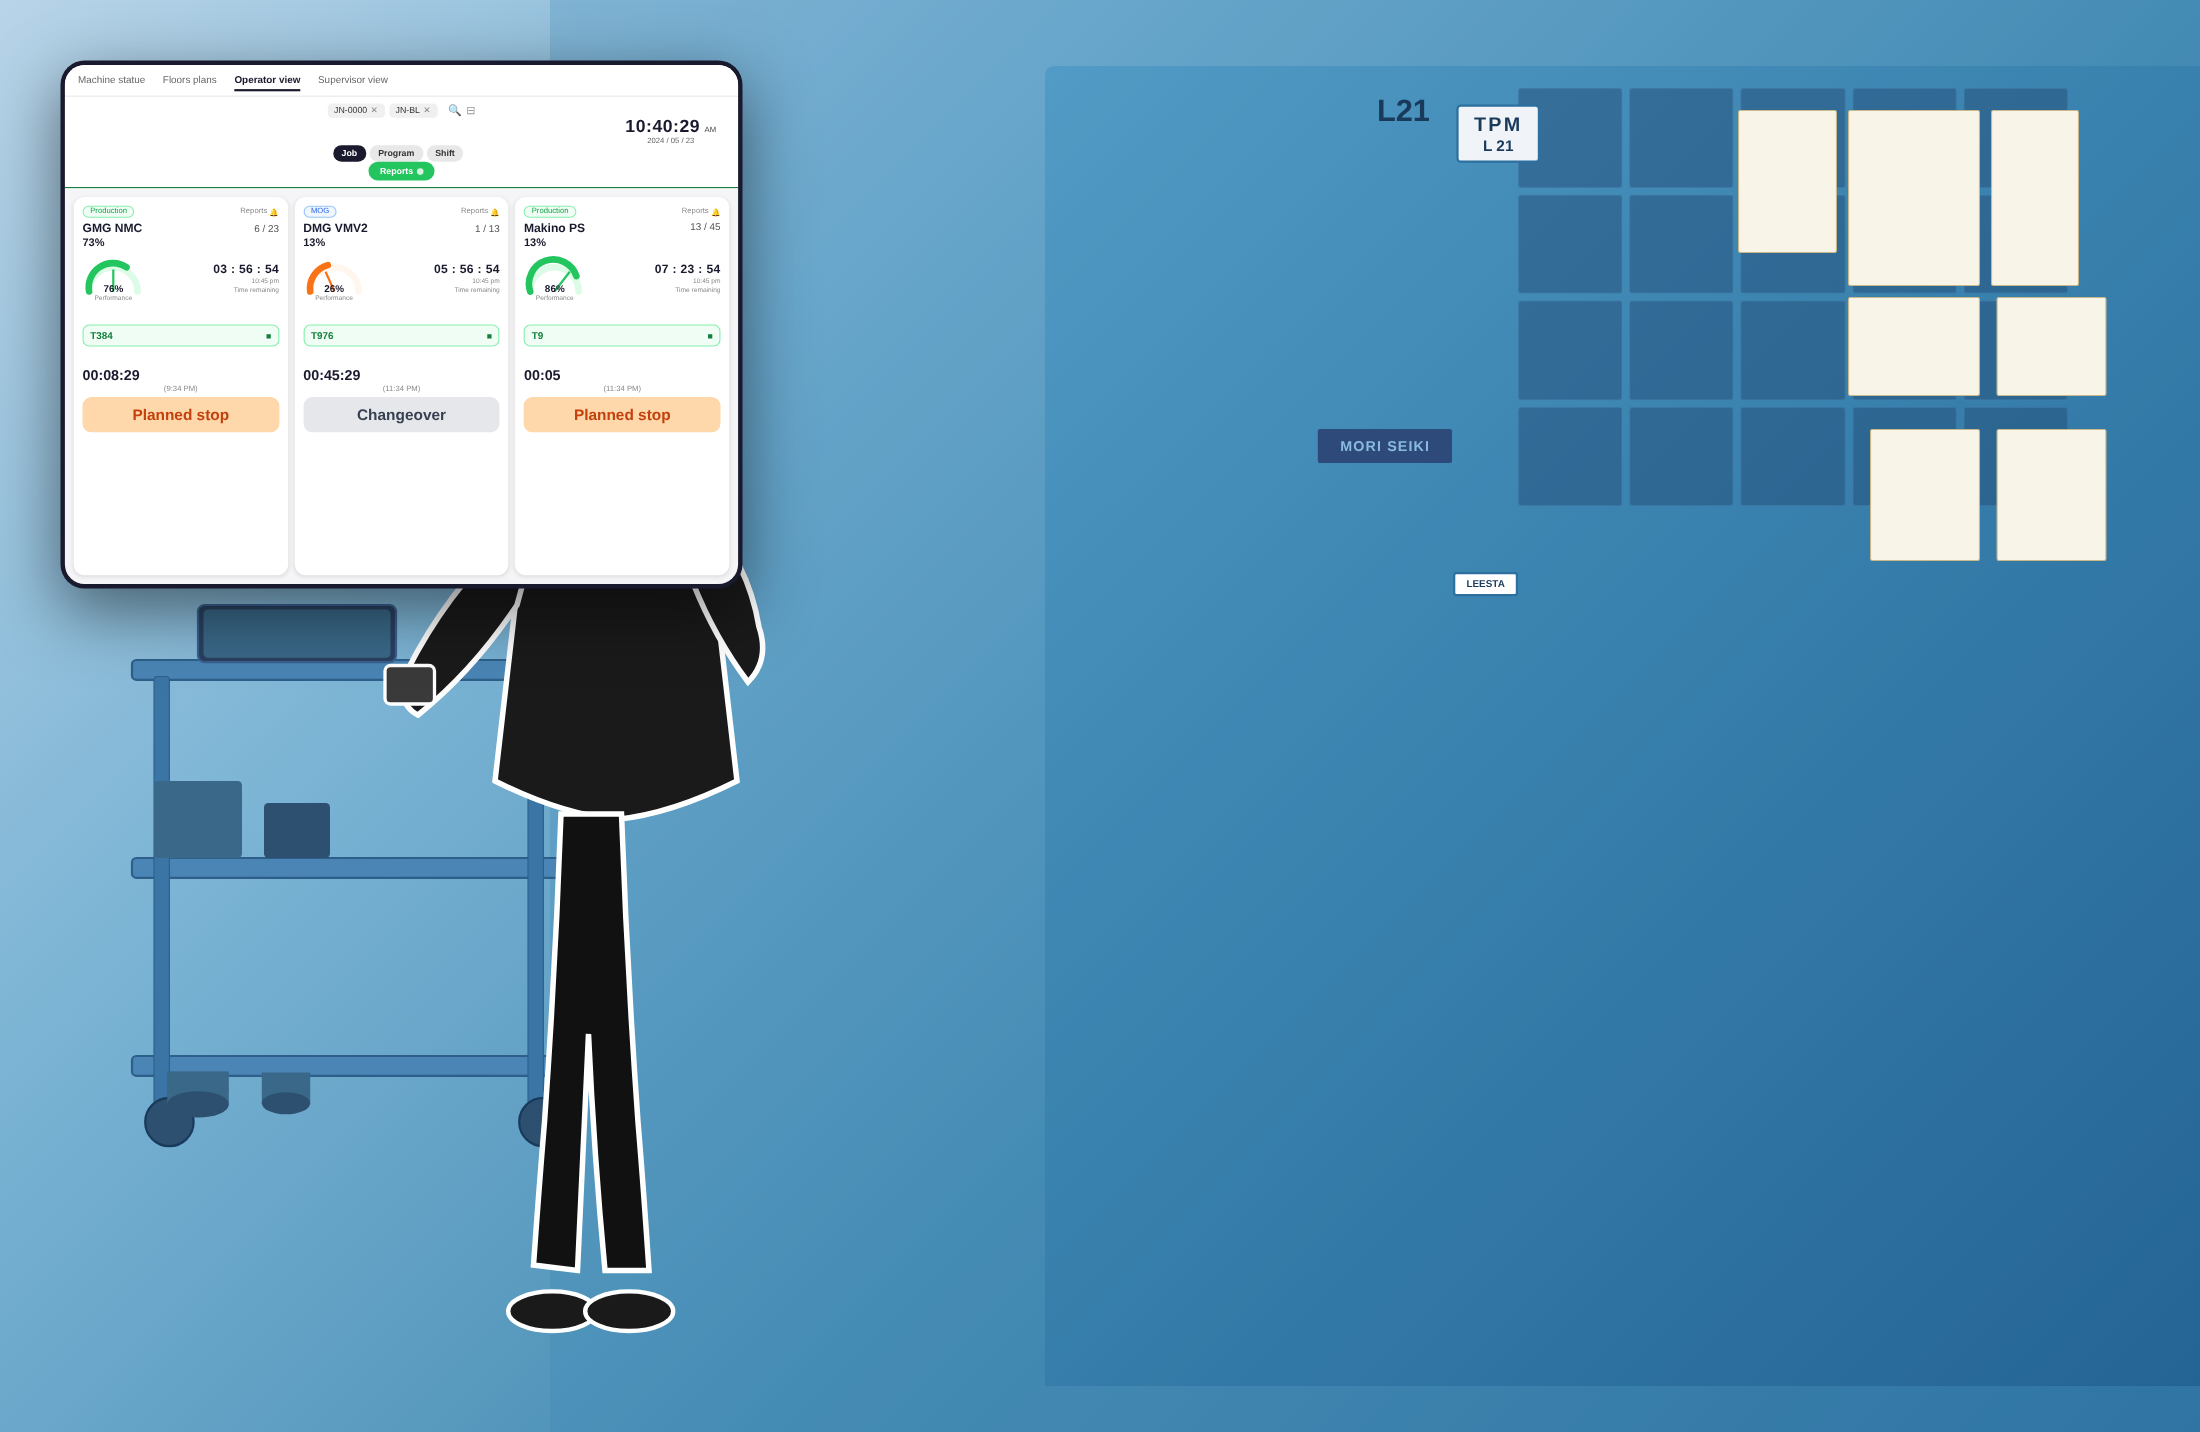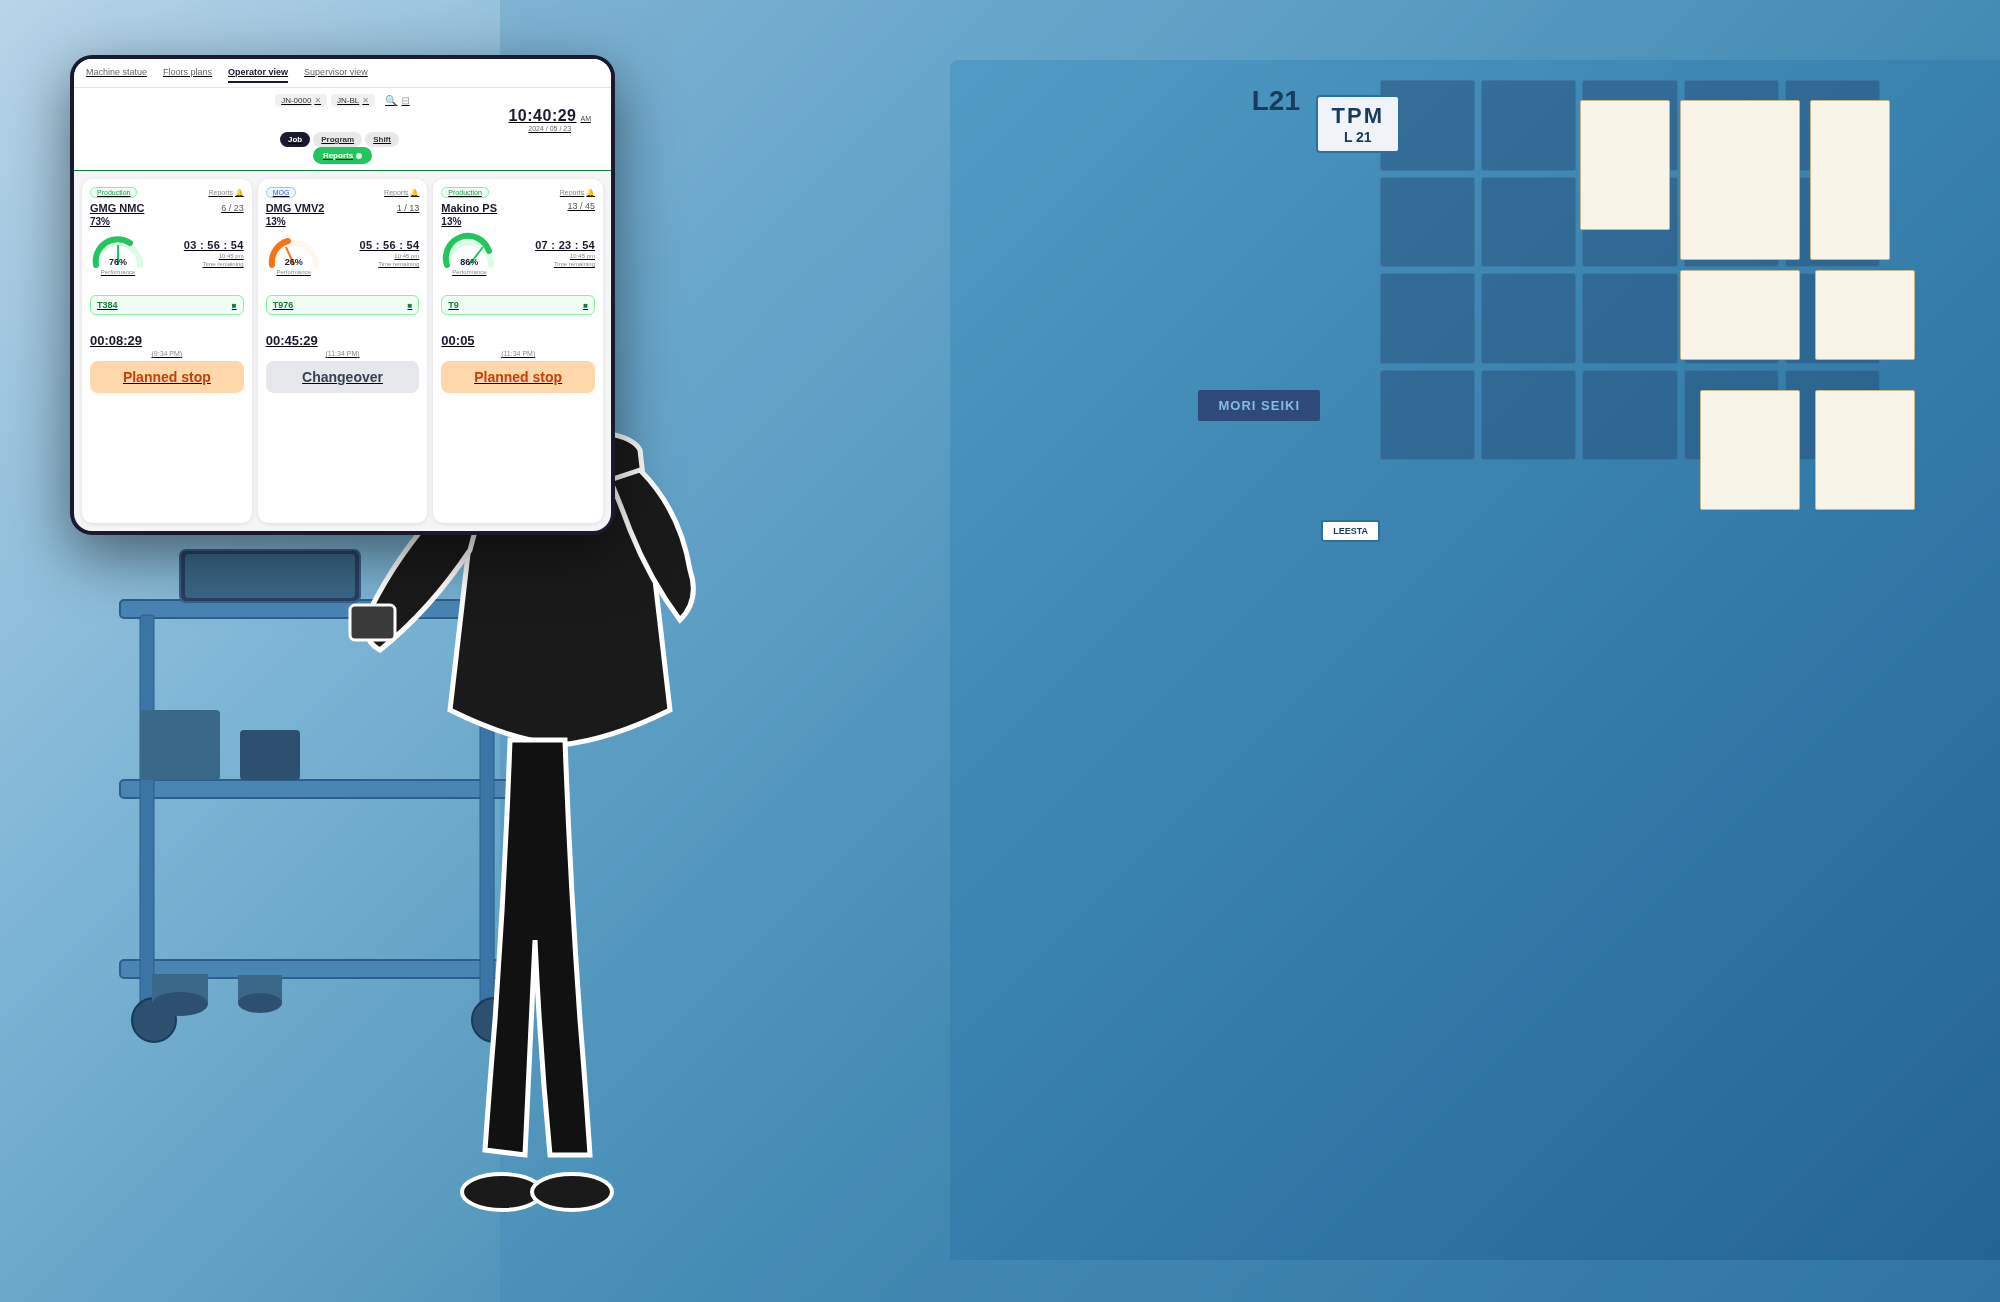--- a/index.html
+++ b/index.html
@@ -19,29 +19,28 @@
       width: 2000px;
       height: 1302px;
       background: linear-gradient(135deg, #b8d4e8 0%, #7ab3d4 30%, #4a8fb5 60%, #2d6f9e 100%);
       z-index: 0;
     }
 
     
     .tablet-container {
       position: absolute;
       top: 55px;
-      left: 70px;
-      width: 545px;
+      left: 55px;
+      width: 620px;
       height: 480px;
       background: #1a1a2e;
       border-radius: 22px;
       padding: 4px;
       box-shadow: 0 20px 60px rgba(0,0,0,0.5);
       z-index: 20;
-      text-decoration: underline;
     }
 
     .tablet-screen {
       width: 100%;
       height: 100%;
       background: #f5f5f7;
       border-radius: 18px;
       overflow: hidden;
       display: flex;
       flex-direction: column;
@@ -435,21 +434,21 @@
       top: 95px;
       right: 600px;
       background: #f0f4f8;
       border: 2px solid #2d6f9e;
       padding: 6px 14px;
       border-radius: 4px;
       z-index: 8;
     }
 
     .tpm-text {
-      font-size: 22px;
+      font-size: 18px;
       font-weight: 900;
       color: #1a3a5c;
       letter-spacing: 2px;
       text-align: center;
     }
 
     .tpm-sub {
       font-size: 14px;
       color: #1a3a5c;
       text-align: center;

